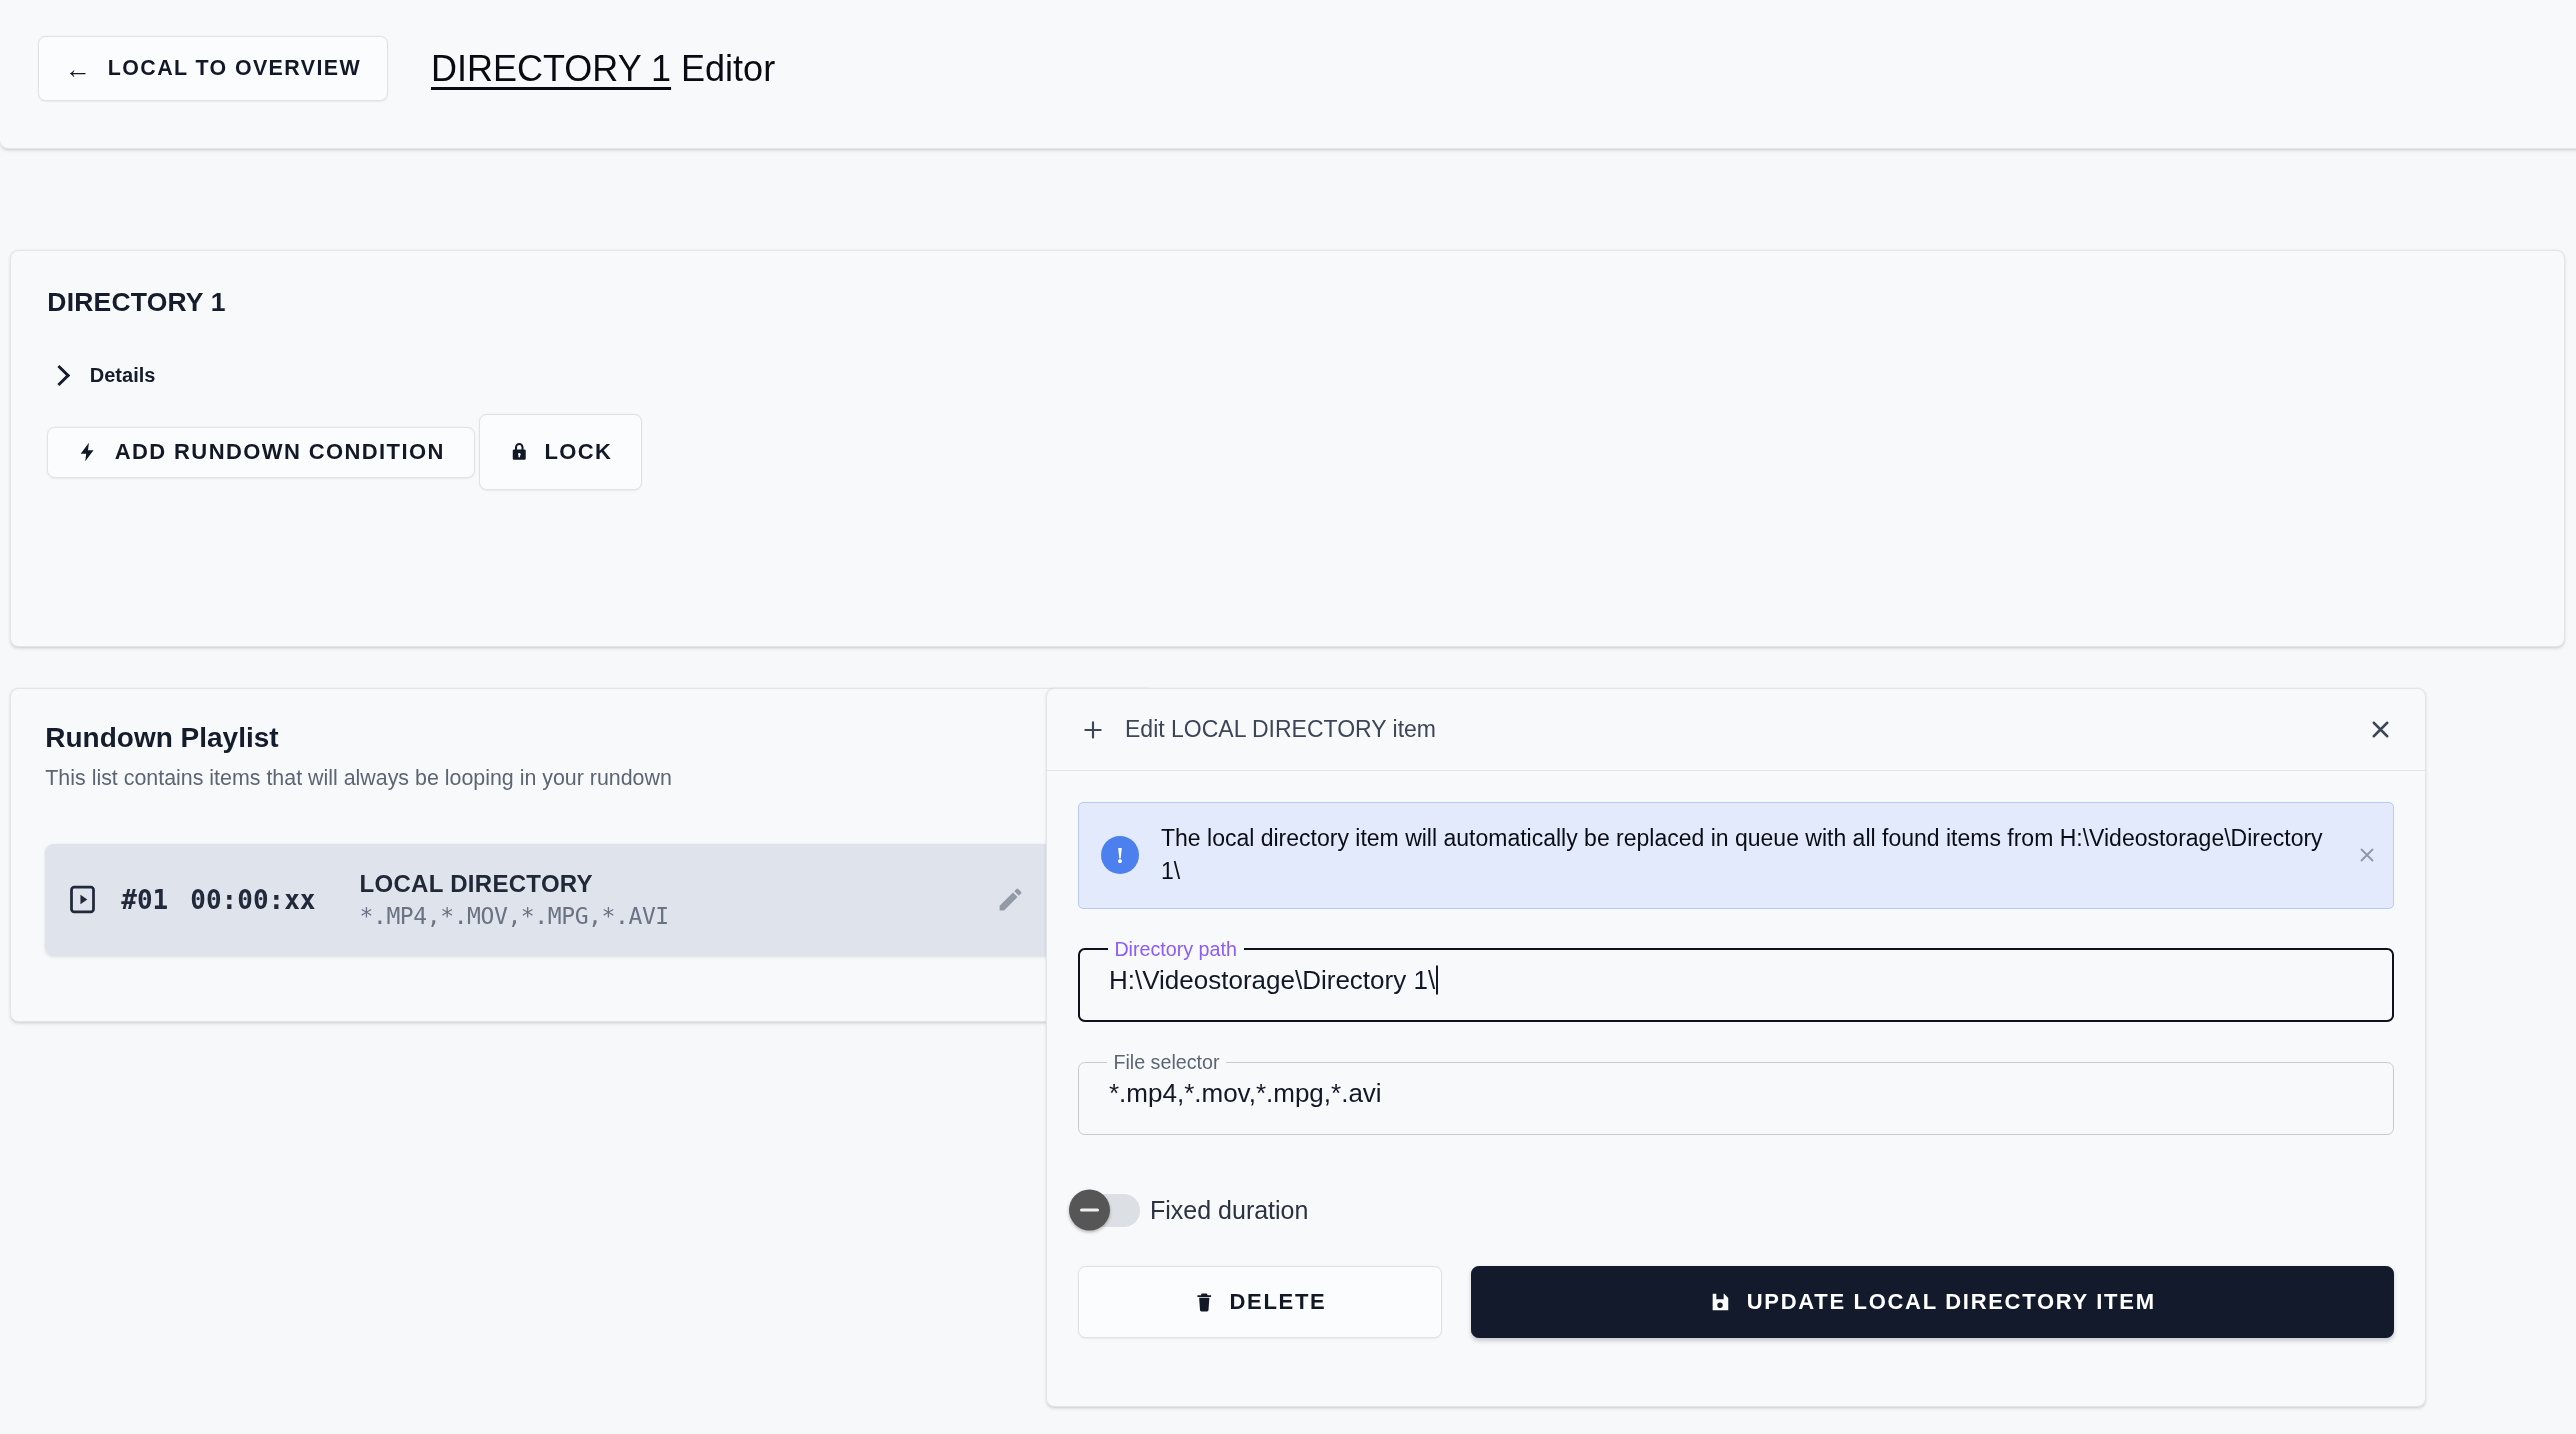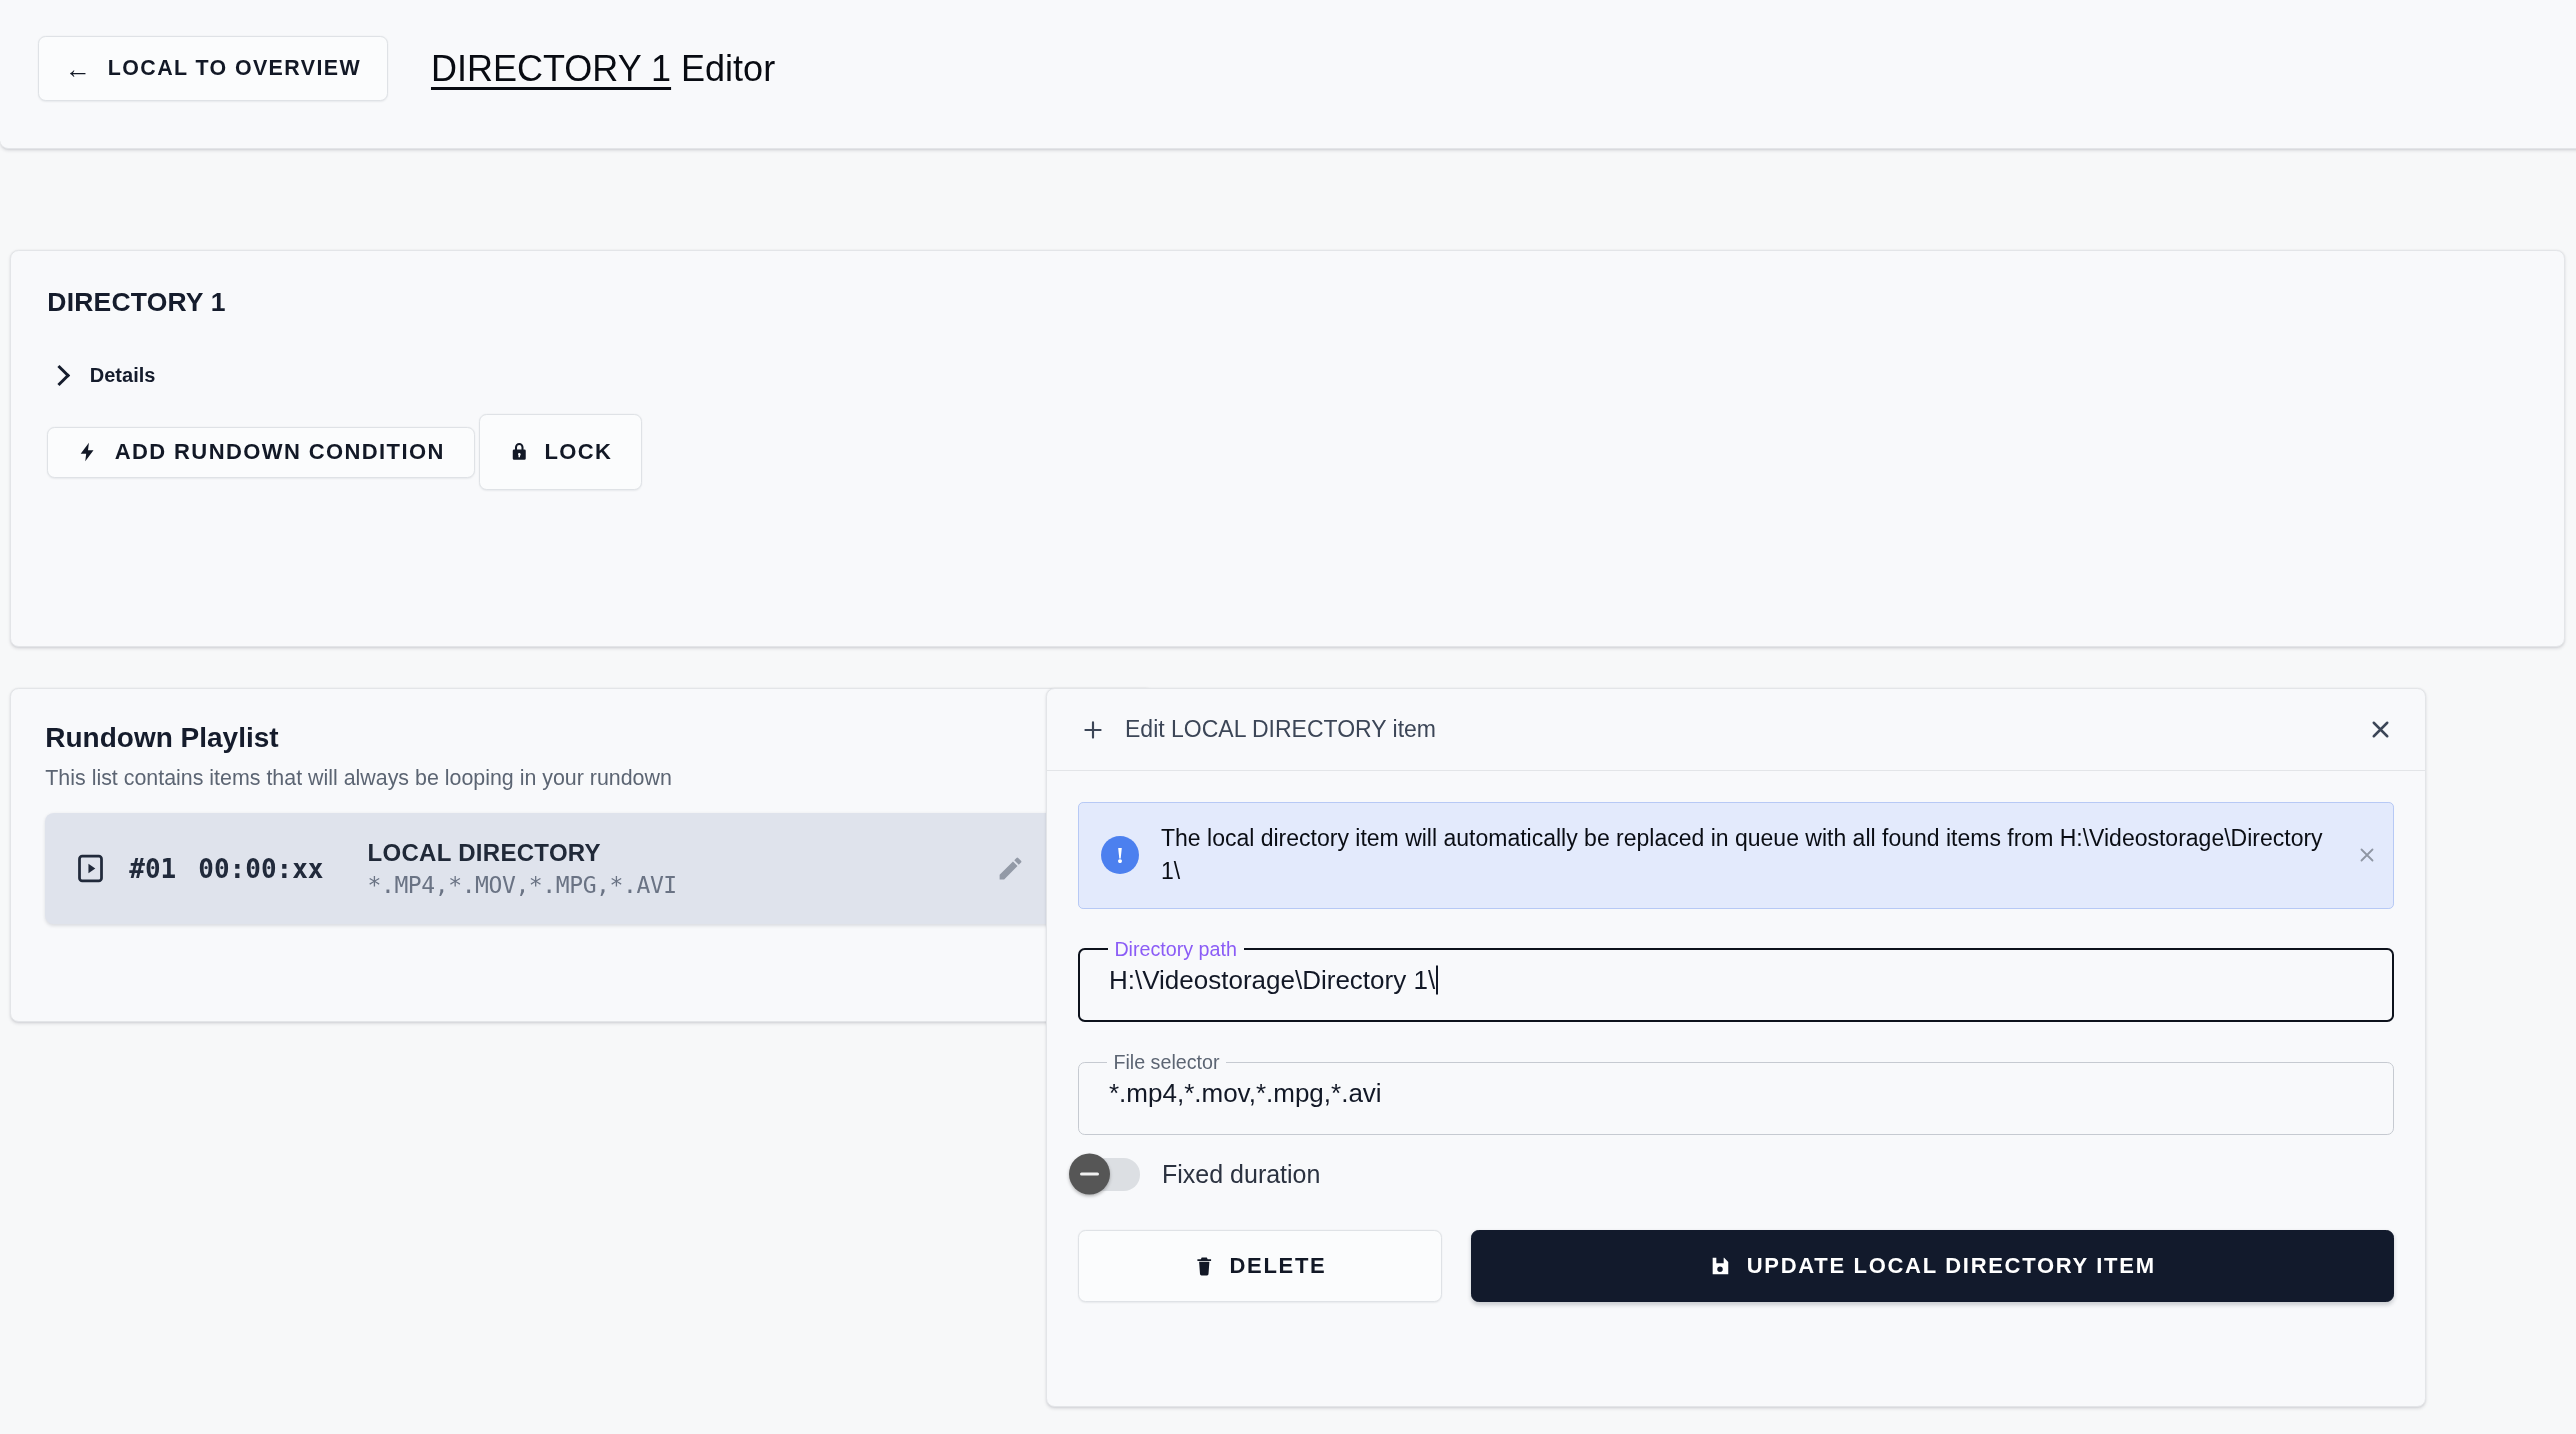--- a/index.html
+++ b/index.html
@@ -79,27 +79,27 @@
 
   
   .playlist-card {
     position: absolute; left: 10.3px; top: 688px; width: 1144px; height: 334px;
     padding: 33px 34px 0 34px;
   }
   .pl-title { font-size: 28px; font-weight: 700; color: #151c2c; }
   .pl-sub { font-size: 21.4px; color: #5c6573; margin-top: 12px; }
 
   .pl-item {
-    margin-top: 22px;
+    margin-top: 53px;
     height: 111px;
     background: #dfe3ec;
     border-radius: 8.6px;
     box-shadow: 0 1.7px 3.4px rgba(16,24,40,.12);
     display: flex; align-items: center;
-    padding: 0 24px 0 29px;
+    padding: 0 24px 0 21px;
     gap: 22px;
     cursor: pointer;
   }
   .pl-meta {
     font-family: "DejaVu Sans Mono", monospace;
     font-size: 26px; font-weight: 700; color: #212a3b; white-space: nowrap;
   }
   .pl-textwrap { margin-left: 22px; flex: 1 1 auto; min-width: 0; }
   .pl-name {
     font-size: 24px; font-weight: 700; color: #202938; letter-spacing: 0.3px;
@@ -164,21 +164,21 @@
   .field.focused legend { color: #8b5cf6; }
   .field .value {
     position: absolute; left: 31px; top: 50%; transform: translateY(-50%);
     font-size: 26px; color: #121826; white-space: nowrap; text-align: center;
   }
   .caret {
     display: inline-block; width: 1.7px; height: 29px; background: #121826;
     vertical-align: -6px; margin-left: 0.9px;
   }
 
-  .toggle-row { display: flex; align-items: center; gap: 22px; margin-top: 23px; }
+  .toggle-row { display: flex; align-items: center; gap: 10px; margin-top: 59px; }
   .toggle {
     width: 62px; height: 33px; border-radius: 16.3px; background: #dcdfe3;
     position: relative; cursor: pointer;
   }
   .toggle .knob {
     position: absolute; left: -8.6px; top: 50%; transform: translateY(-50%);
     width: 41px; height: 41px; border-radius: 50%; background: #565656;
     box-shadow: 0 1.7px 3.4px rgba(0,0,0,.28);
     display: flex; align-items: center; justify-content: center;
   }

